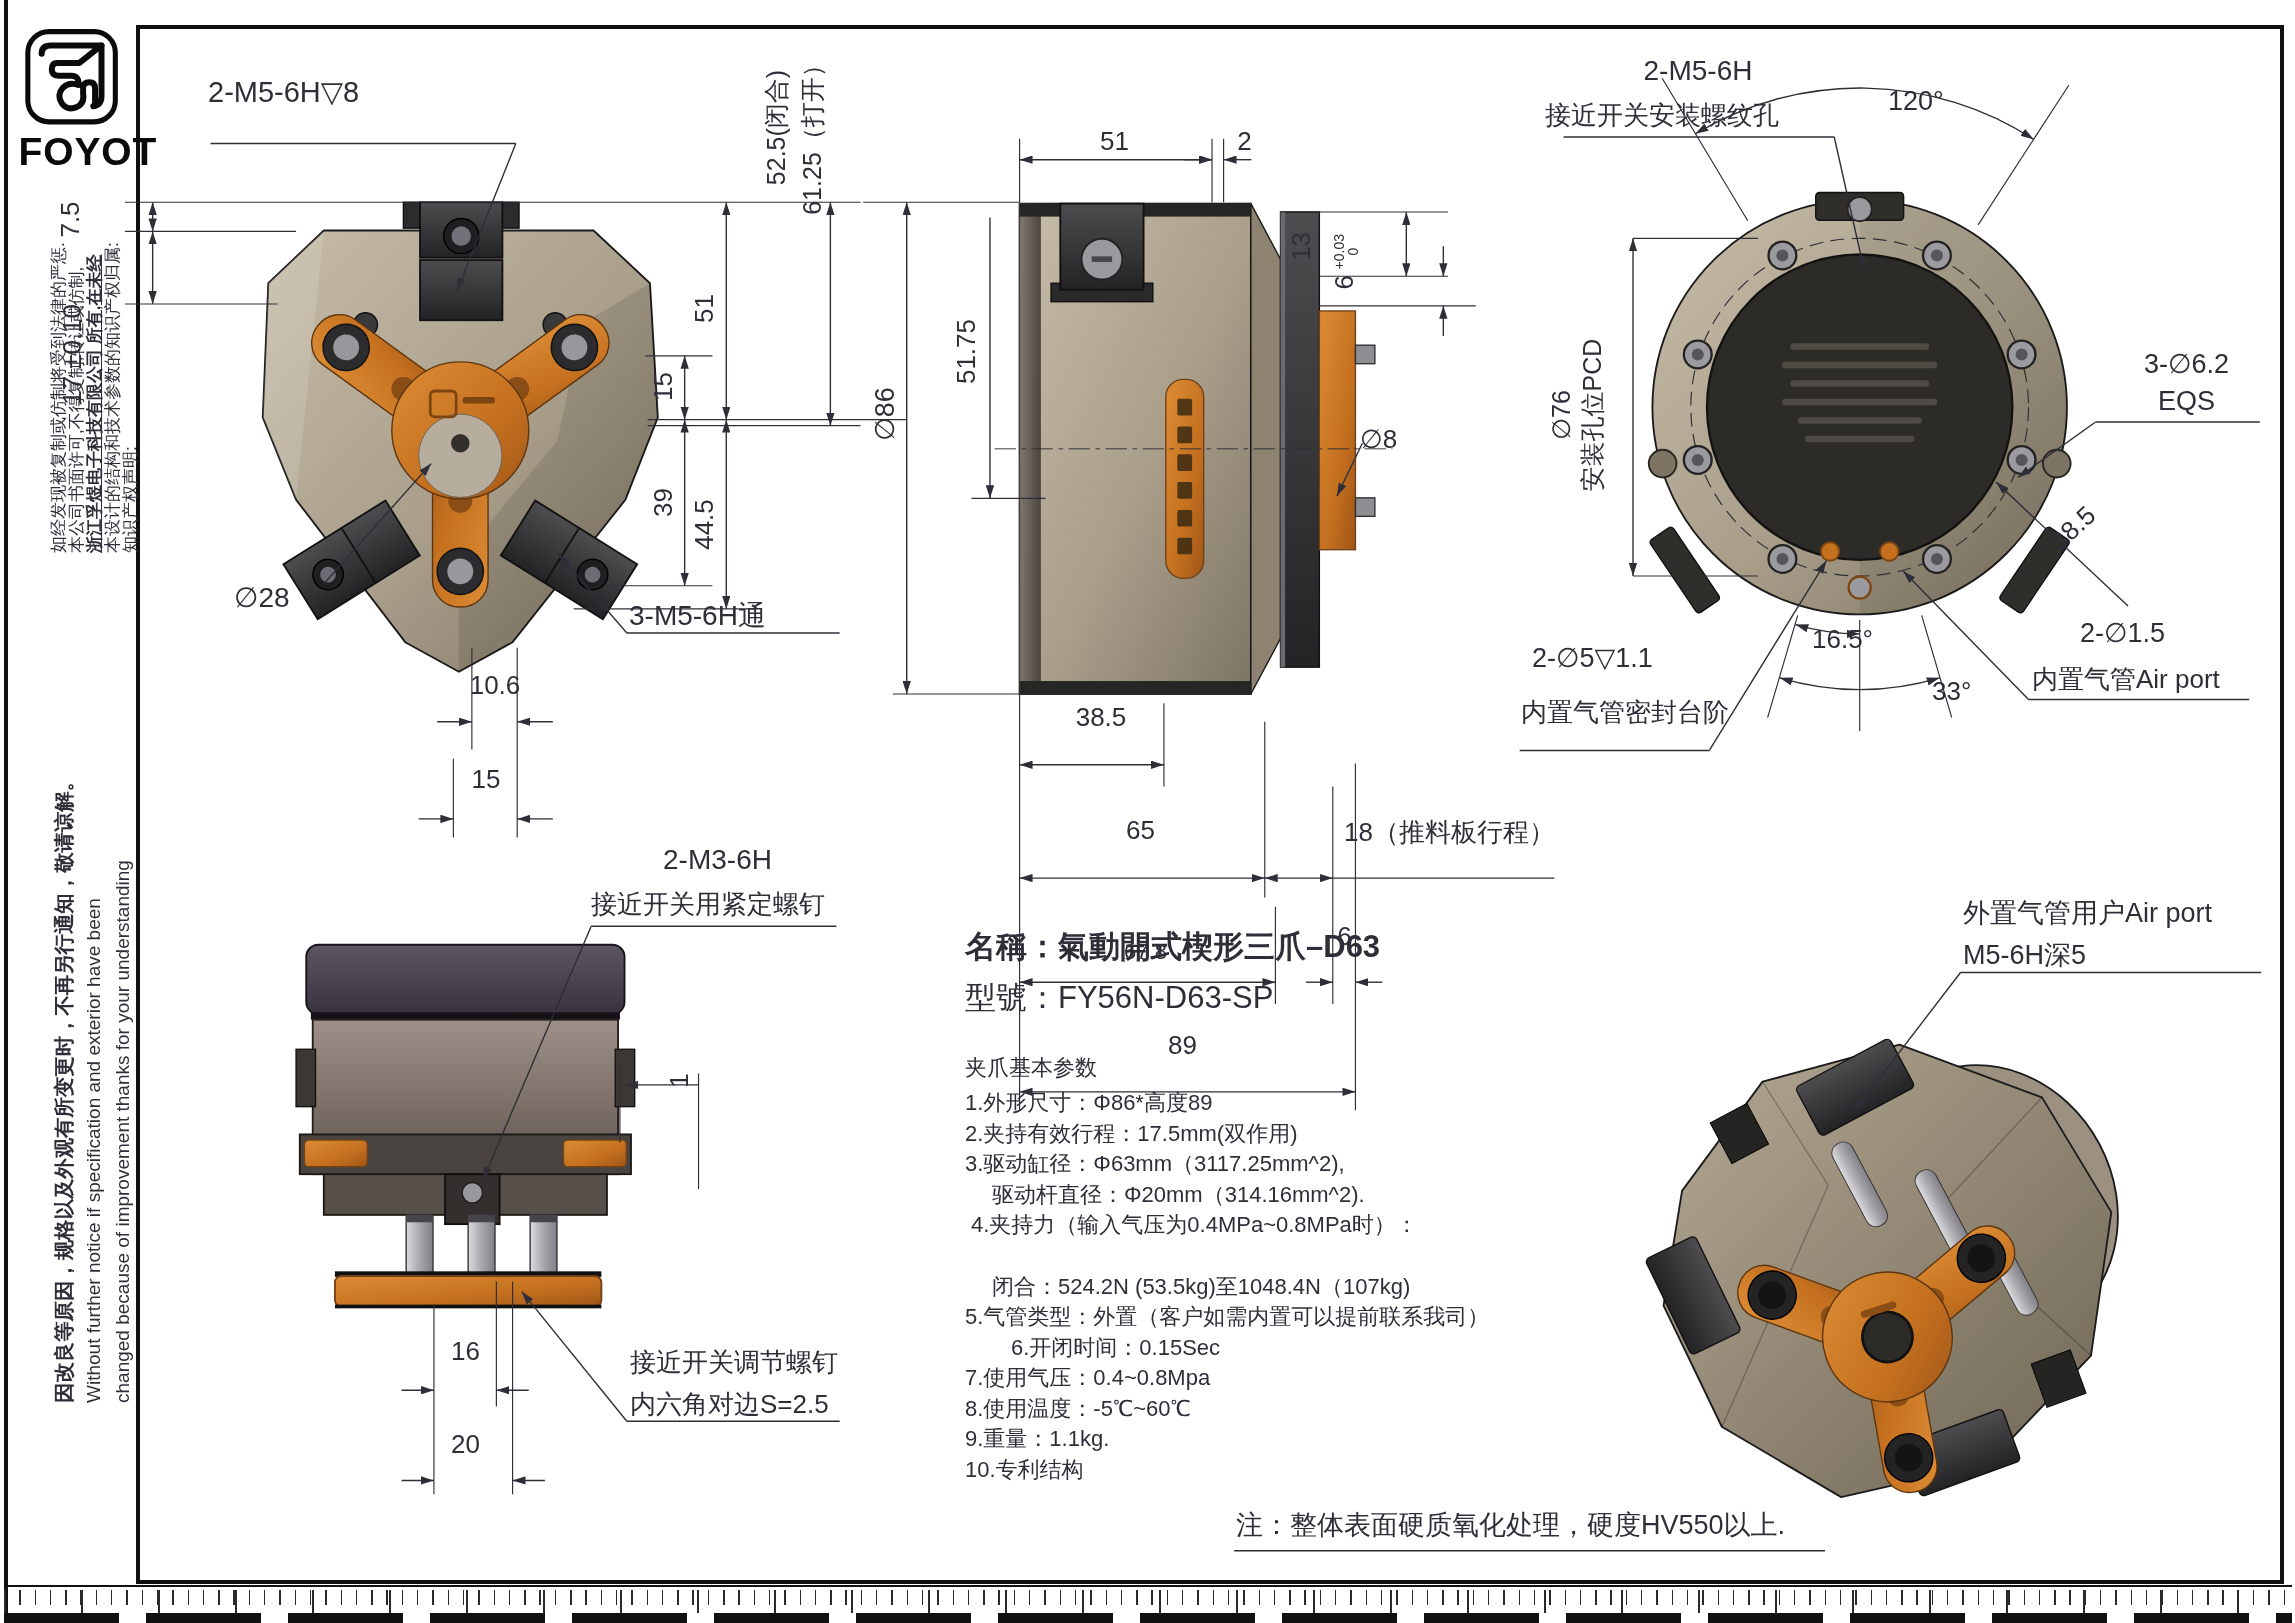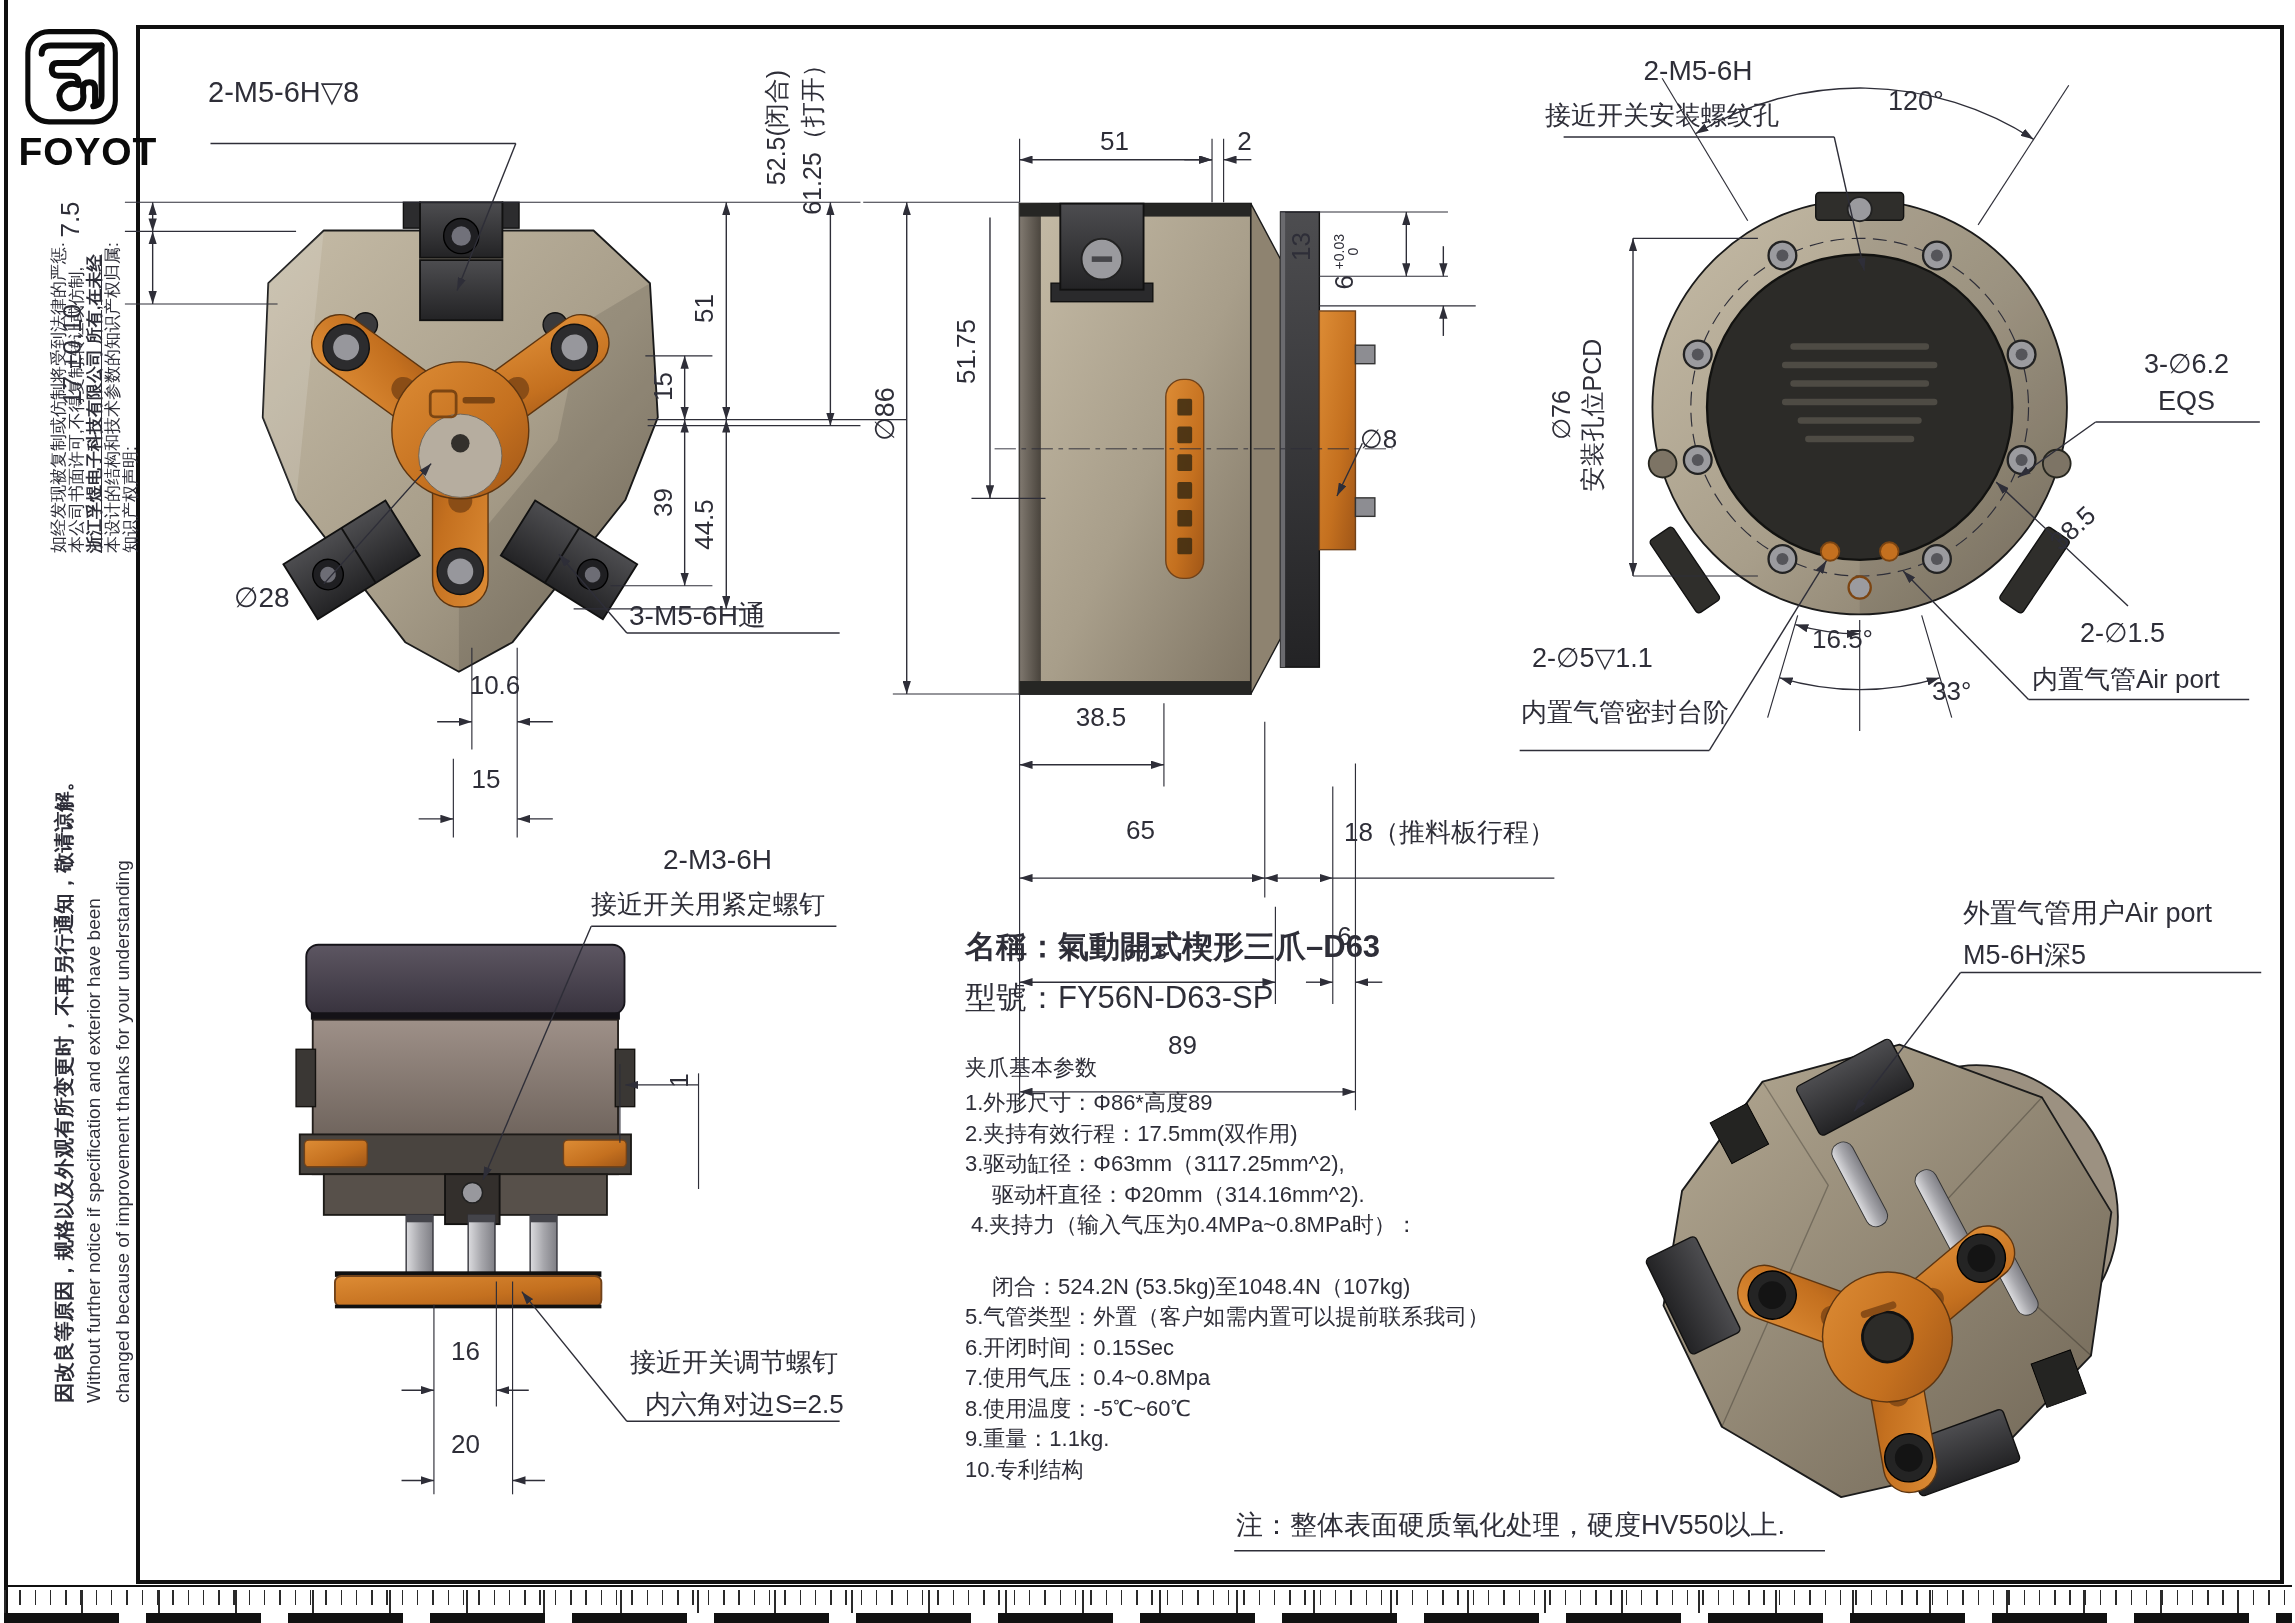--- a/index.html
+++ b/index.html
@@ -482,36 +482,36 @@
   <div class="t" style="left:1932px;top:676px;font-size:26px;">33°</div>
   <div class="t" style="left:2080px;top:617px;font-size:27px;">2-∅1.5</div>
   <div class="t" style="left:2032px;top:662px;font-size:26px;">内置气管Air port</div>
 
   <div class="t c" style="left:597px;top:844px;width:241px;font-size:28px;">2-M3-6H</div>
   <div class="t" style="left:591px;top:887px;font-size:26px;">接近开关用紧定螺钉</div>
   <div class="t r c" style="left:651px;top:1065px;width:56px;font-size:26px;">1</div>
   <div class="t c" style="left:433px;top:1336px;width:65px;font-size:26px;">16</div>
   <div class="t c" style="left:433px;top:1429px;width:65px;font-size:26px;">20</div>
   <div class="t" style="left:630px;top:1345px;font-size:26px;">接近开关调节螺钉</div>
-  <div class="t" style="left:630px;top:1387px;font-size:26px;margin-left:15px;">内六角对边S=2.5</div>
+  <div class="t" style="left:630px;top:1387px;font-size:26px;">内六角对边S=2.5</div>
 
   <div class="t" style="left:1963px;top:895px;font-size:27px;">外置气管用户Air port</div>
   <div class="t" style="left:1963px;top:937px;font-size:27px;">M5-6H深5</div>
 
   <div class="t" style="left:965px;top:926px;font-size:31px;font-weight:600;">名稱：氣動開式楔形三爪–D63</div>
   <div class="t" style="left:965px;top:977px;font-size:31px;font-weight:400;">型號：FY56N-D63-SP</div>
   <div class="t" style="left:965px;top:1053px;font-size:22px;">夹爪基本参数</div>
   <div class="params-line" style="top:1088px;">1.外形尺寸：Φ86*高度89</div>
   <div class="params-line" style="top:1119px;">2.夹持有效行程：17.5mm(双作用)</div>
   <div class="params-line" style="top:1149px;">3.驱动缸径：Φ63mm（3117.25mm^2),</div>
   <div class="params-line ind" style="top:1180px;">驱动杆直径：Φ20mm（314.16mm^2).</div>
   <div class="params-line" style="top:1210px;margin-left:6px;">4.夹持力（输入气压为0.4MPa~0.8MPa时）：</div>
   <div class="params-line ind" style="top:1272px;">闭合：524.2N (53.5kg)至1048.4N（107kg)</div>
   <div class="params-line" style="top:1302px;">5.气管类型：外置（客户如需内置可以提前联系我司）</div>
-  <div class="params-line" style="top:1333px;">6.开闭时间：0.15Sec</div>
+  <div class="params-line" style="top:1333px;margin-left:46px;">6.开闭时间：0.15Sec</div>
   <div class="params-line" style="top:1363px;">7.使用气压：0.4~0.8Mpa</div>
   <div class="params-line" style="top:1394px;">8.使用温度：-5℃~60℃</div>
   <div class="params-line" style="top:1424px;">9.重量：1.1kg.</div>
   <div class="params-line" style="top:1455px;">10.专利结构</div>
   <div class="t" style="left:1236px;top:1507px;font-size:27px;">注：整体表面硬质氧化处理，硬度HV550以上.</div>
 
 </div>
 
 
 </body></html>

